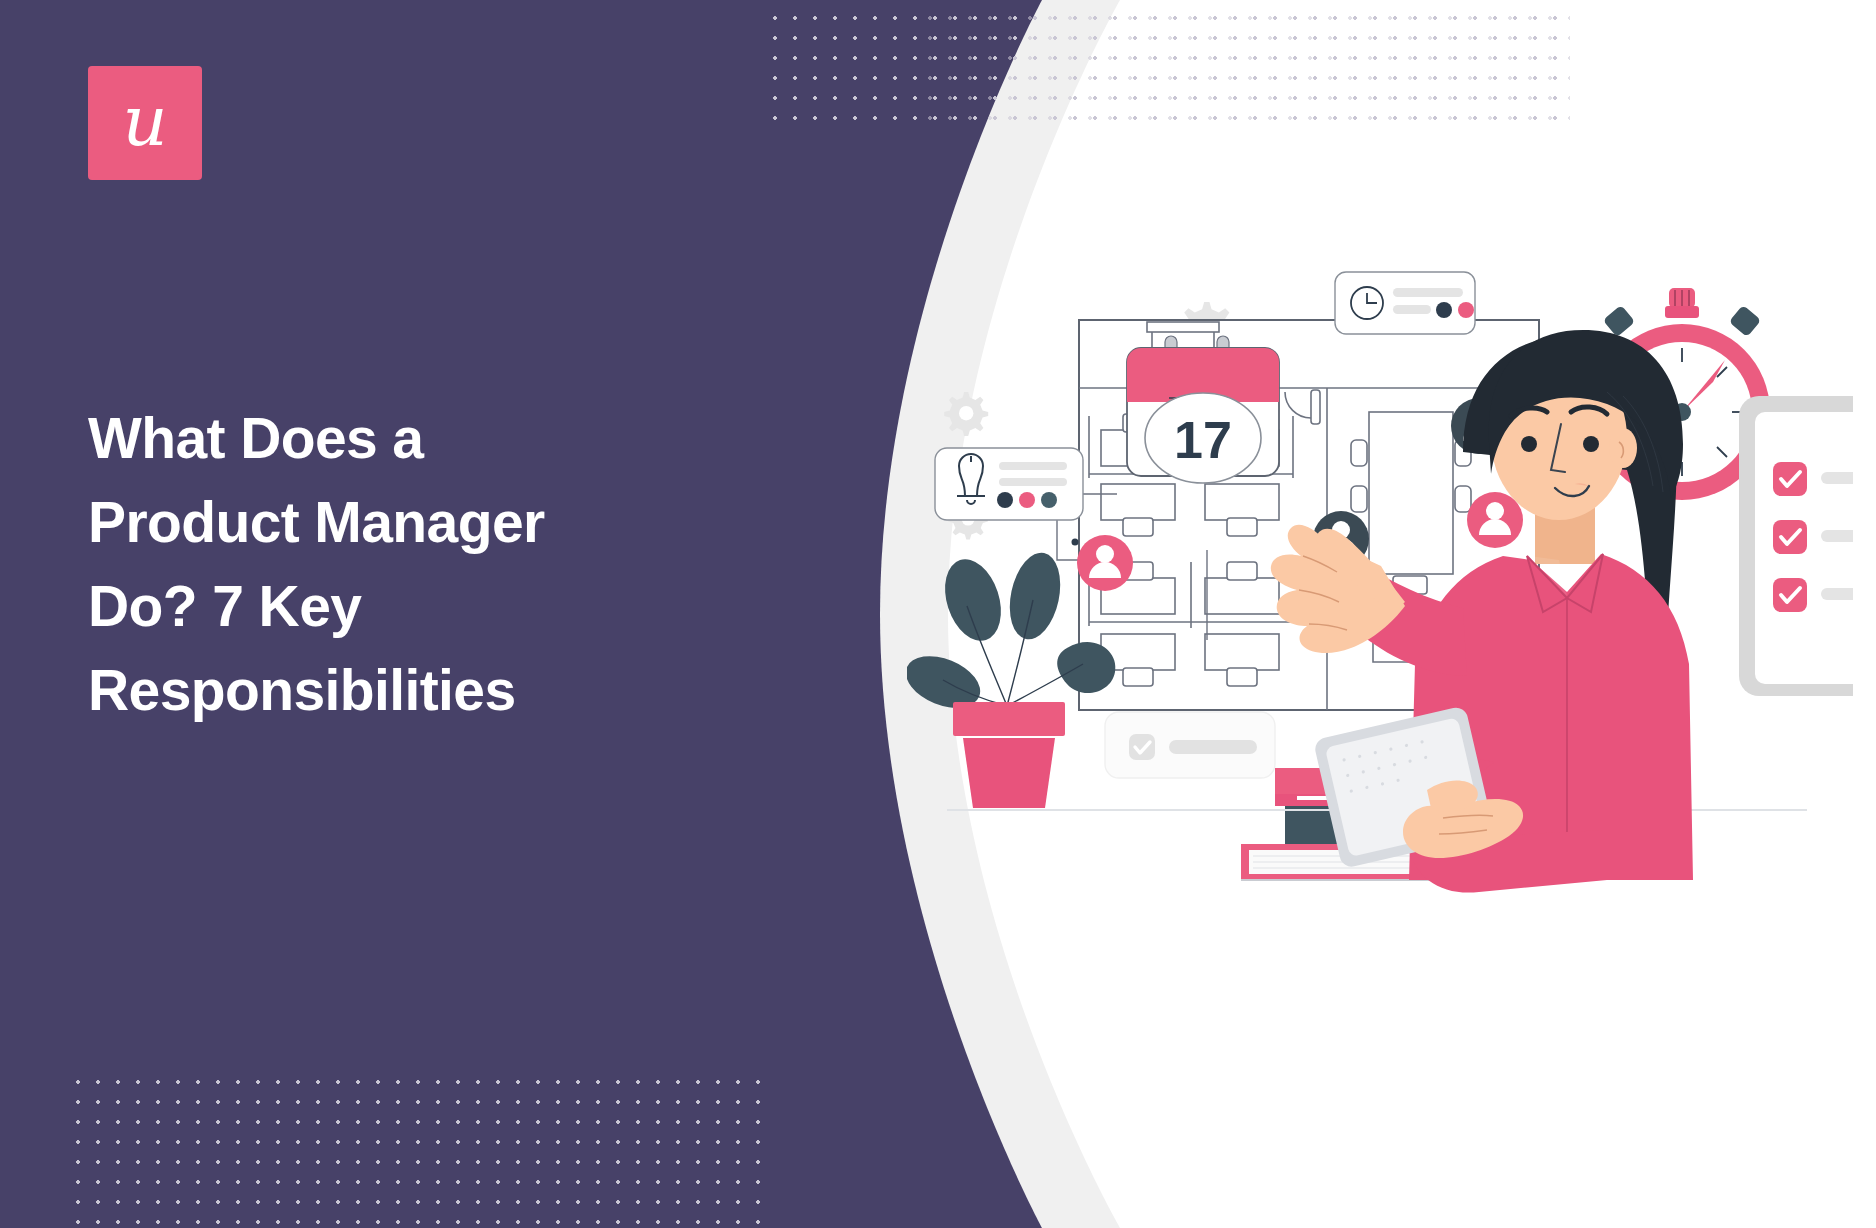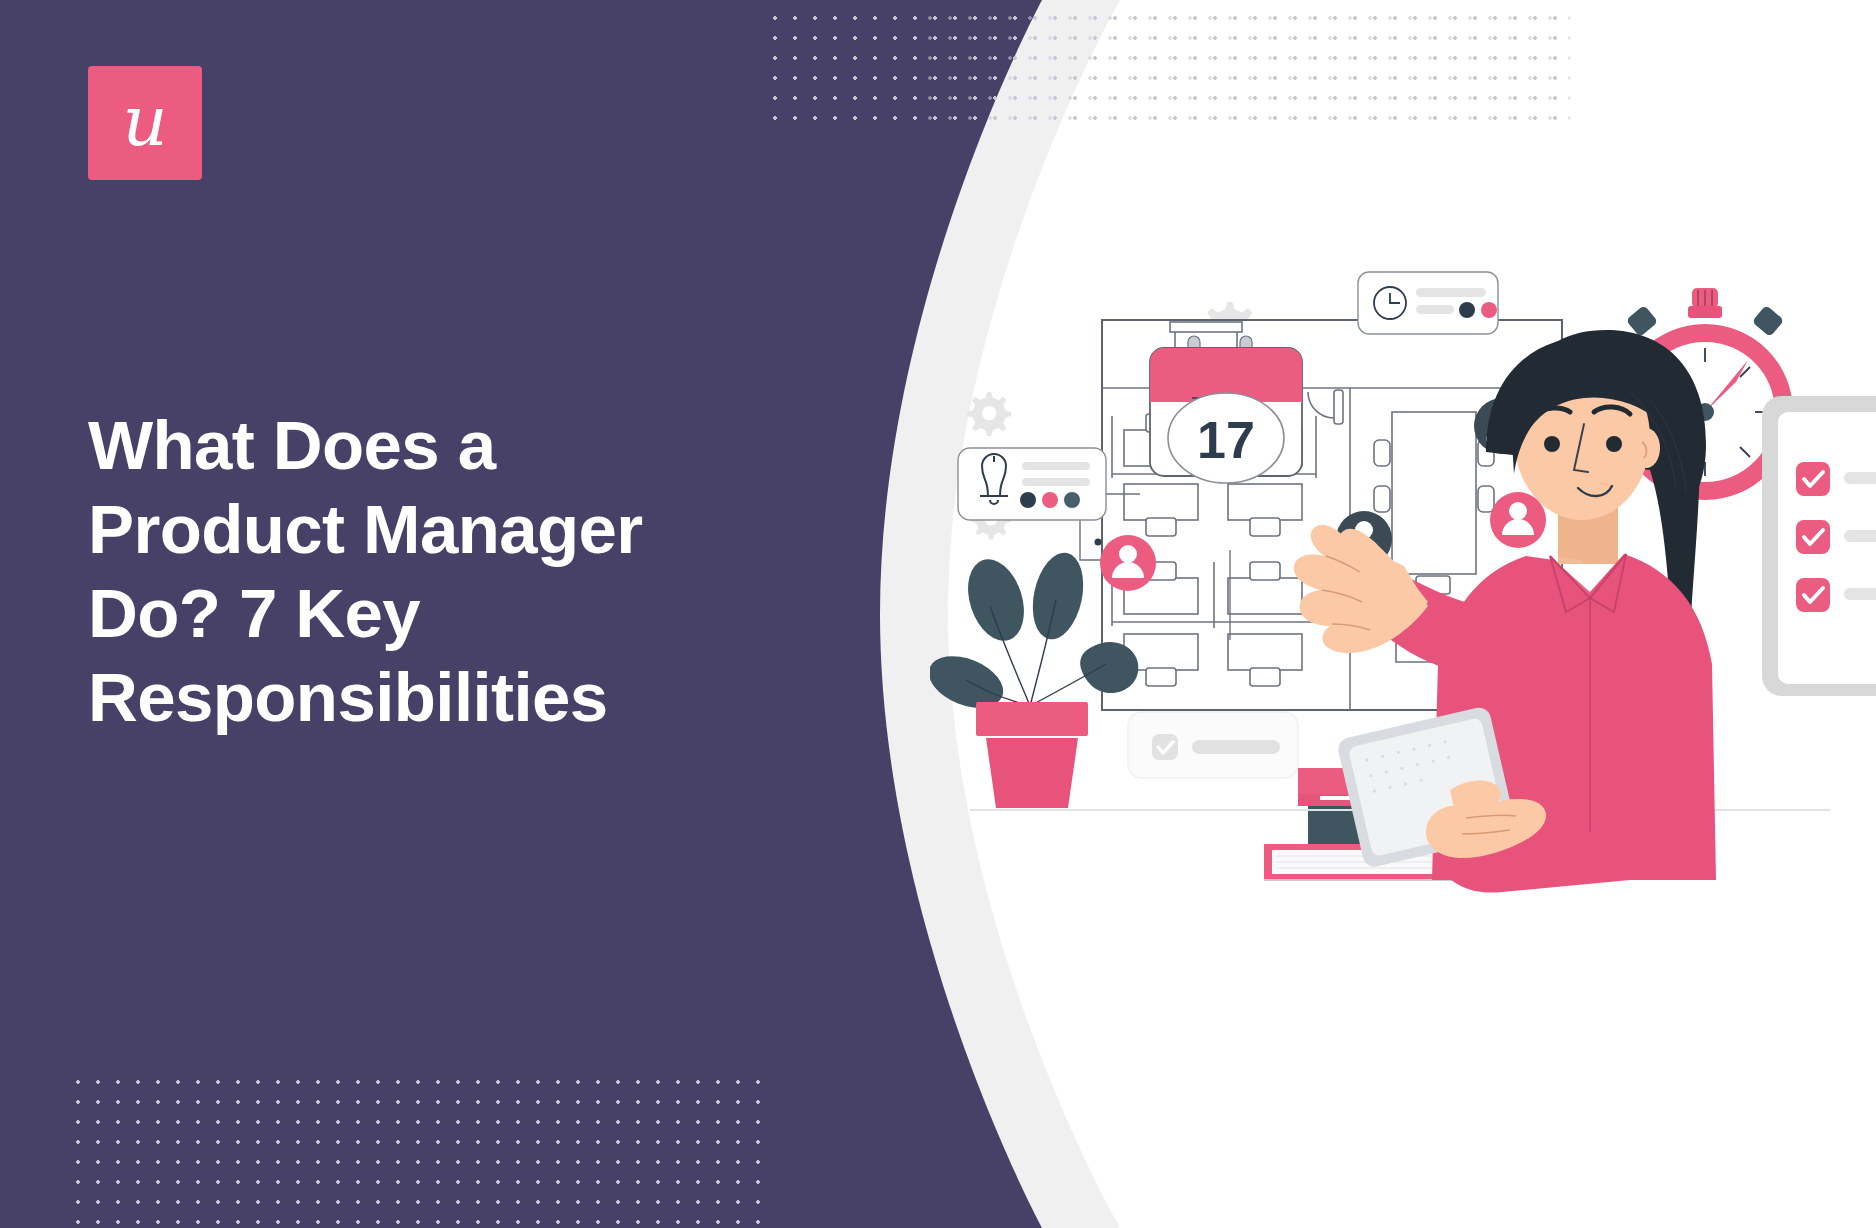--- a/index.html
+++ b/index.html
@@ -73,31 +73,31 @@
 
   
   .headline {
     position: absolute;
     left: 88px;
     top: 358px;
     width: 700px;
     z-index: 8;
     color: #ffffff;
     font-family: "Liberation Sans", sans-serif;
-    font-size: 69px;
+    font-size: 57px;
     line-height: 84px;
     font-weight: bold;
     letter-spacing: -0.6px;
     white-space: pre-line;
   }
 
   
   .illustration {
     position: absolute;
-    left: 930px;
+    left: 907px;
     top: 0px;
     width: 946px;
     height: 1016px;
     z-index: 7;
     pointer-events: none;
   }
   .illustration svg { display:block; width:946px; height:1228px; }
 </style>
 </head>
 <body>

